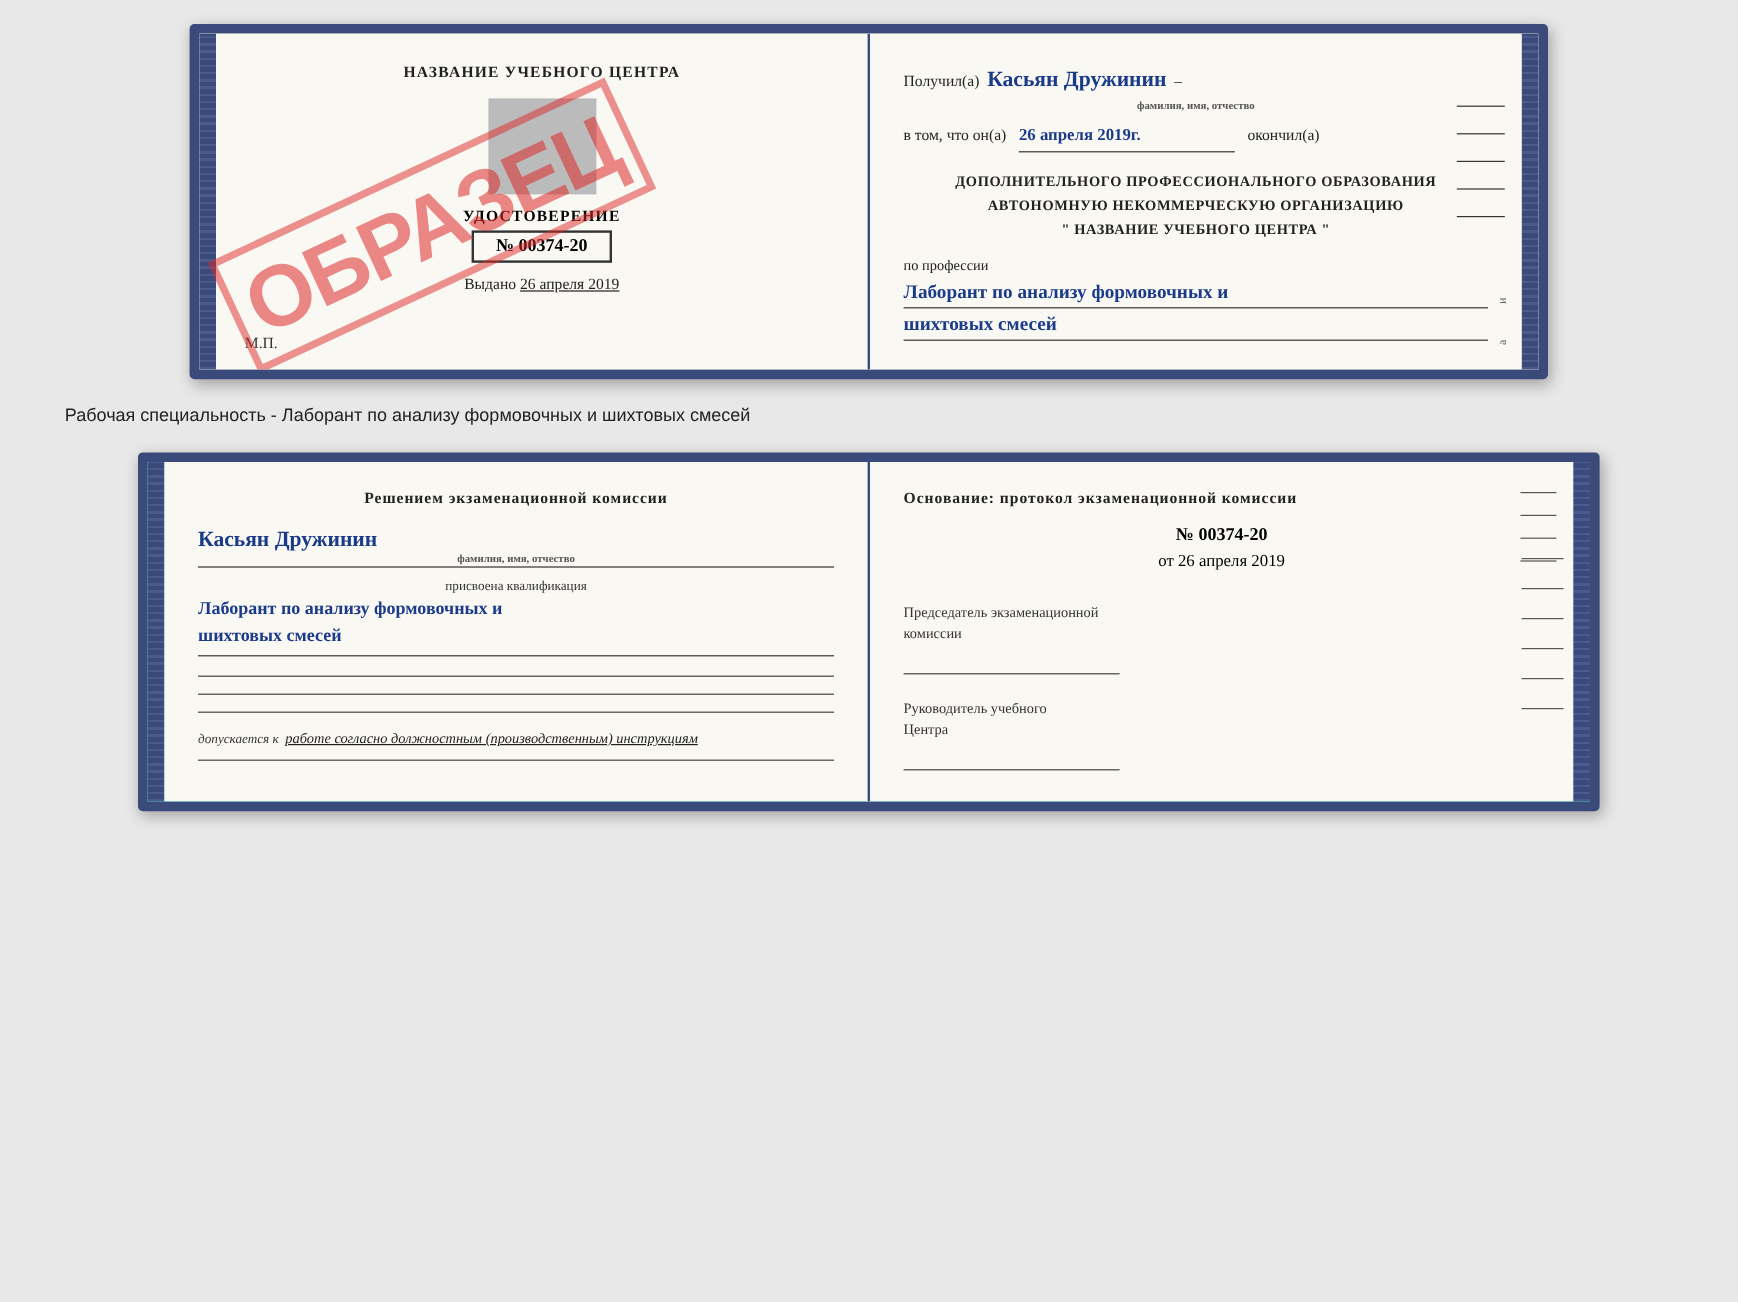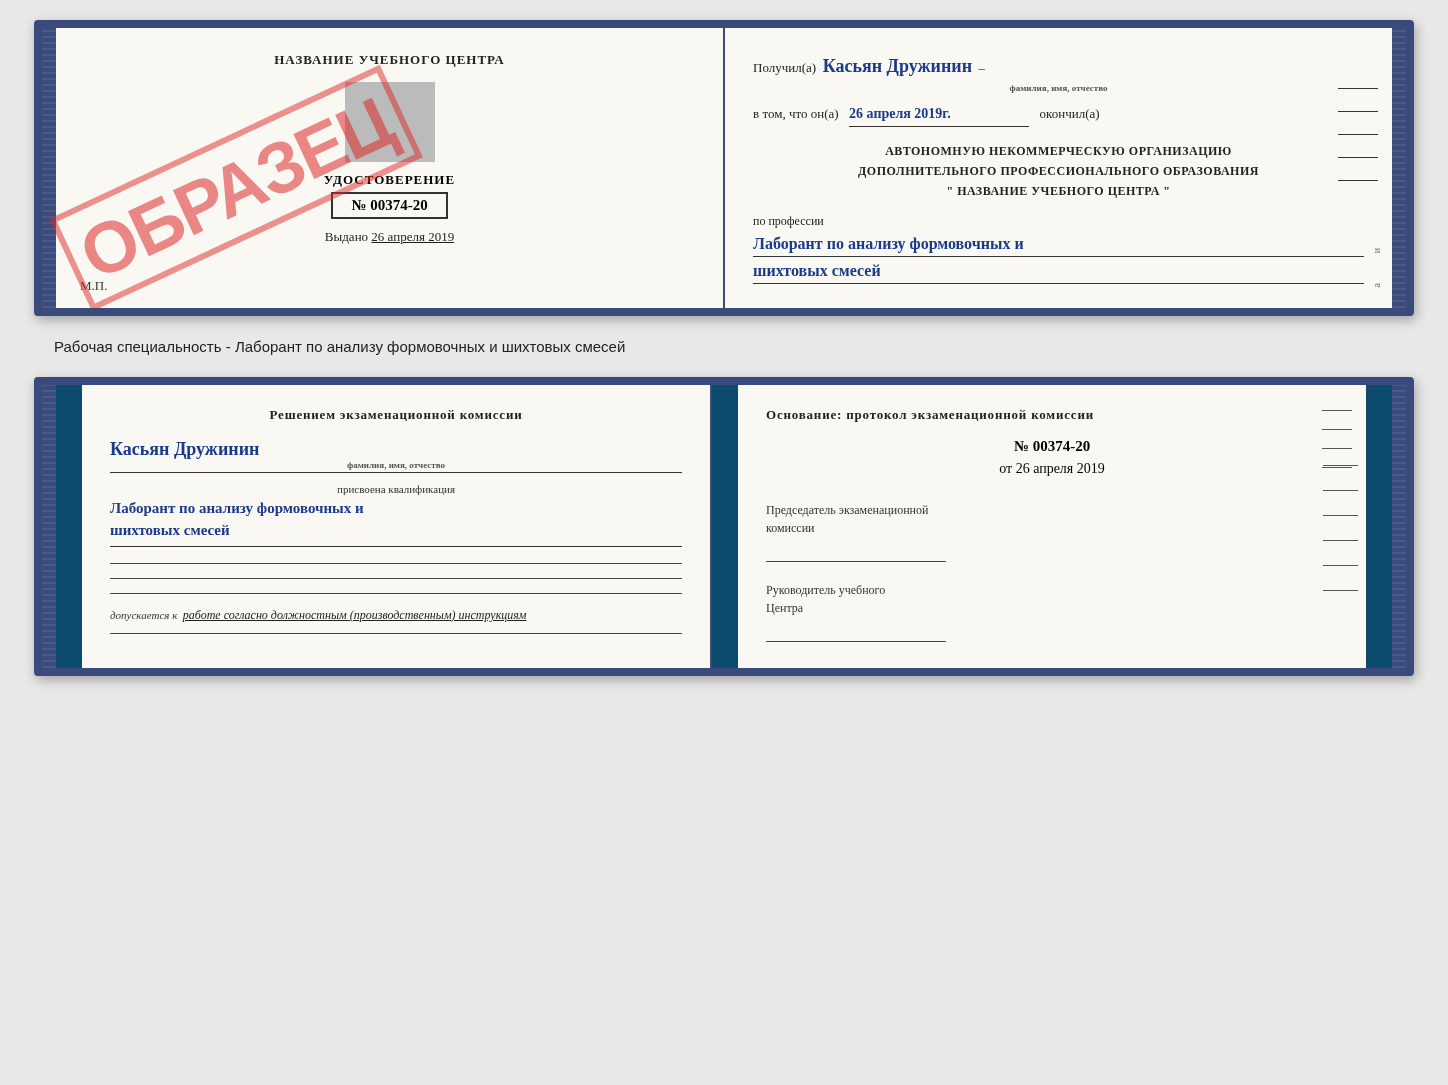--- a/index.html
+++ b/index.html
@@ -9,21 +9,21 @@
       width: 1448px;
       min-height: 1085px;
       display: flex;
       flex-direction: column;
       align-items: center;
       padding: 20px;
       gap: 16px;
     }
 
     .document-book {
-      width: 1380px;
+      width: 1132px;
       background: #f5f0e8;
       border: 8px solid #3a4a7a;
       border-radius: 4px;
       display: flex;
       position: relative;
       overflow: hidden;
       box-shadow: 2px 4px 12px rgba(0,0,0,0.3);
     }
 
     .book-spine {
@@ -211,29 +211,28 @@
     .specialty-label {
       width: 1380px;
       font-size: 15px;
       color: #222;
       padding: 6px 20px;
       font-family: Arial, sans-serif;
     }
 
     
     .bottom-book {
-      width: 1380px;
-      background: #0c4a6e;
+      width: 1218px;
+      background: #5eead4;
       border: 8px solid #3a4a7a;
       border-radius: 4px;
       display: flex;
       position: relative;
       overflow: hidden;
       box-shadow: 2px 4px 12px rgba(0,0,0,0.3);
-      gap: 26px;
     }
 
     .bottom-page-left {
       flex: 1;
       padding: 22px 28px;
       border-right: 2px solid #3a4a7a;
       position: relative;
       background: #faf8f2;
     }
 
@@ -392,22 +391,22 @@
       <br><span class="small-label">фамилия, имя, отчество</span>
     </div>
 
     <div class="recipient-line" style="margin-top:6px;">
       <span>в том, что он(а)</span>&nbsp;
       <span class="underline-field handwritten" style="font-size:14px; color:#1a3a8a;">26 апреля 2019г.</span>&nbsp;
       <span>окончил(а)</span>
     </div>
 
     <div class="org-block">
+      <div>ДОПОЛНИТЕЛЬНОГО ПРОФЕССИОНАЛЬНОГО ОБРАЗОВАНИЯ</div>
       <div>АВТОНОМНУЮ НЕКОММЕРЧЕСКУЮ ОРГАНИЗАЦИЮ</div>
-      <div>ДОПОЛНИТЕЛЬНОГО ПРОФЕССИОНАЛЬНОГО ОБРАЗОВАНИЯ</div>
       <div>"  НАЗВАНИЕ УЧЕБНОГО ЦЕНТРА  "</div>
     </div>
 
     <div class="profession-block">
       <span>по профессии</span>
       <span class="profession-handwritten">Лаборант по анализу формовочных и</span>
       <span class="profession-handwritten">шихтовых смесей</span>
     </div>
 
     <div class="right-side-lines">

